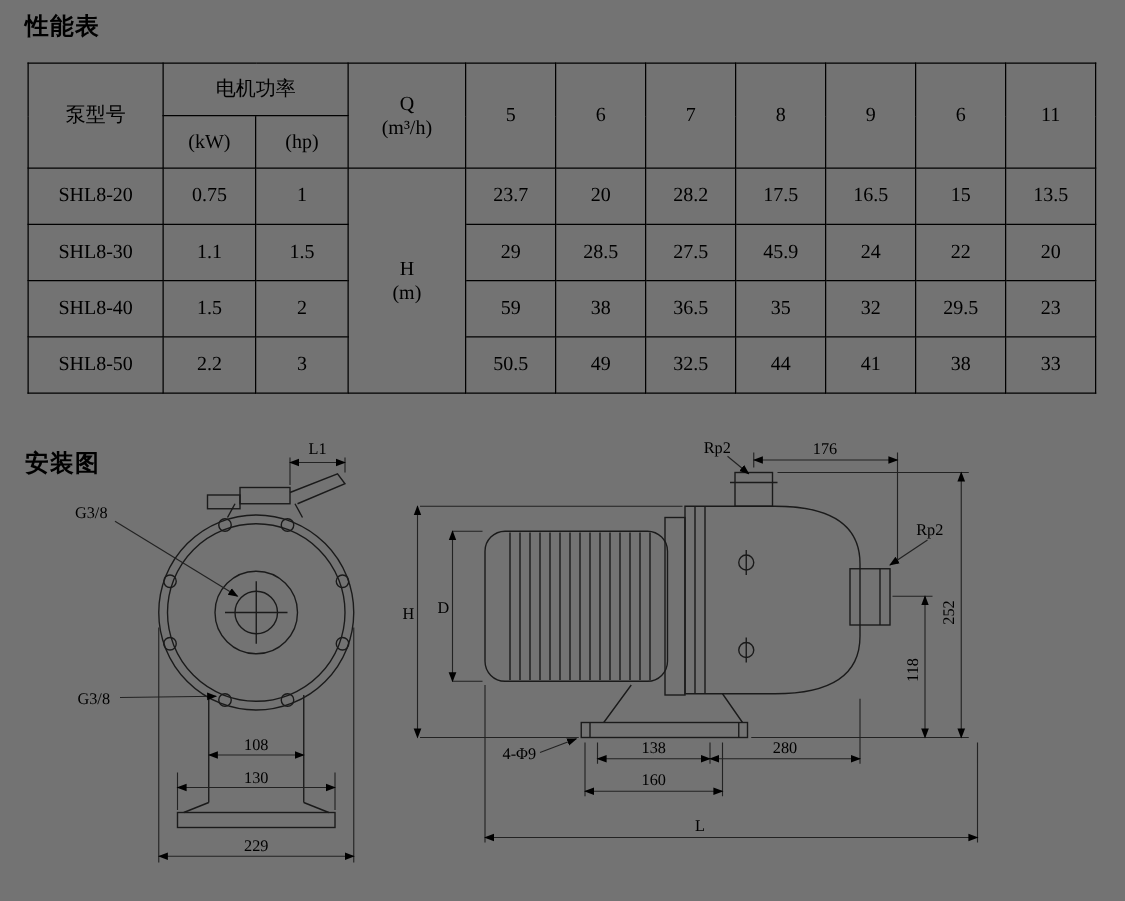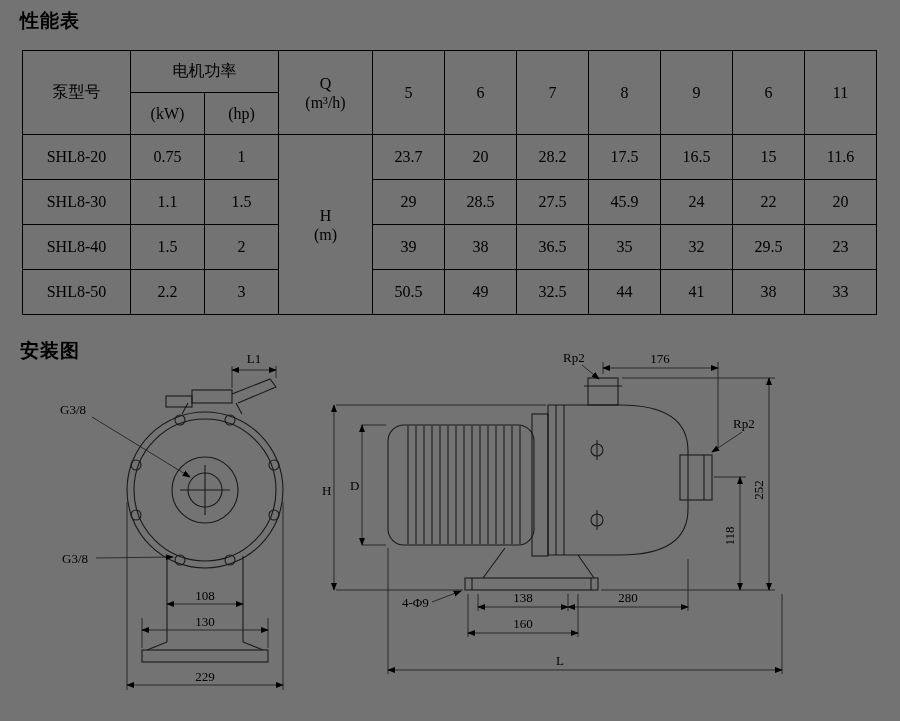--- a/index.html
+++ b/index.html
@@ -5,21 +5,21 @@
   html,body { margin:0; padding:0; background:#fff; }
   .page {
     position:relative; width:900px; height:721px; background:#737373;
     overflow:hidden; font-family:"Liberation Serif", serif; color:#000;
   }
   .sec-title {
     position:absolute; font-family:"Liberation Sans", sans-serif;
     font-weight:bold; font-size:19px; color:#000; letter-spacing:1px;
   }
   .t-perf { left:20px; top:8px; }
-  .t-inst { left:20px; top:338px; }
+  .t-inst { left:20px; top:358px; }
 
   table.spec {
     position:absolute; left:22px; top:50px;
     border-collapse:collapse; table-layout:fixed;
     font-family:"Liberation Serif", serif; font-size:16px;
   }
   table.spec th, table.spec td {
     border:1px solid #000; text-align:center; vertical-align:middle;
     font-weight:normal; padding:0;
   }
@@ -80,39 +80,39 @@
       <td rowspan="4" class="two-line">
         <div>H</div>
         <div>(m)</div>
       </td>
       <td>23.7</td>
       <td>20</td>
       <td>28.2</td>
       <td>17.5</td>
       <td>16.5</td>
       <td>15</td>
-      <td>11.6</td>
+      <td>13.5</td>
     </tr>
     <tr class="r-d">
       <td>SHL8-30</td>
       <td>1.1</td>
       <td>1.5</td>
       <td>29</td>
       <td>28.5</td>
       <td>27.5</td>
       <td>45.9</td>
       <td>24</td>
       <td>22</td>
       <td>20</td>
     </tr>
     <tr class="r-d">
       <td>SHL8-40</td>
       <td>1.5</td>
       <td>2</td>
-      <td>39</td>
+      <td>59</td>
       <td>38</td>
       <td>36.5</td>
       <td>35</td>
       <td>32</td>
       <td>29.5</td>
       <td>23</td>
     </tr>
     <tr class="r-d">
       <td>SHL8-50</td>
       <td>2.2</td>

